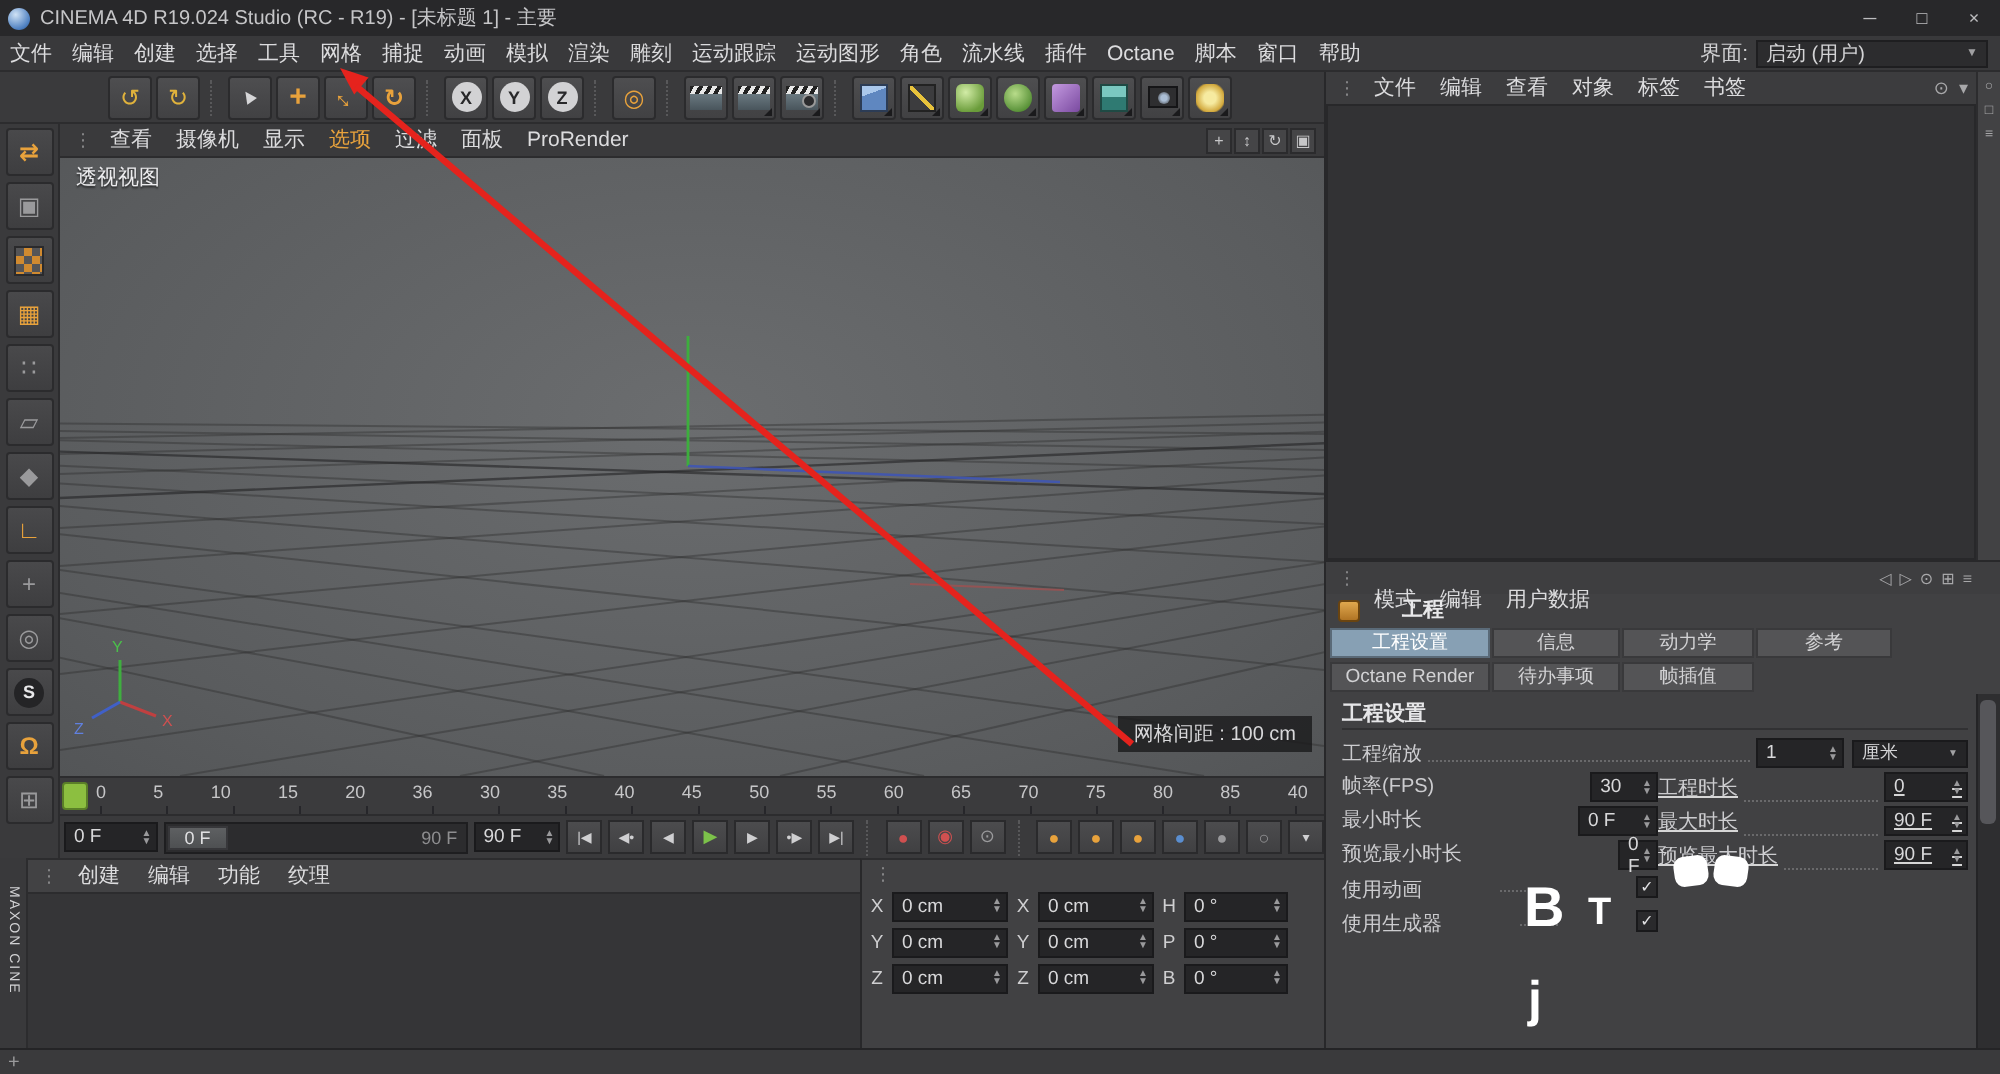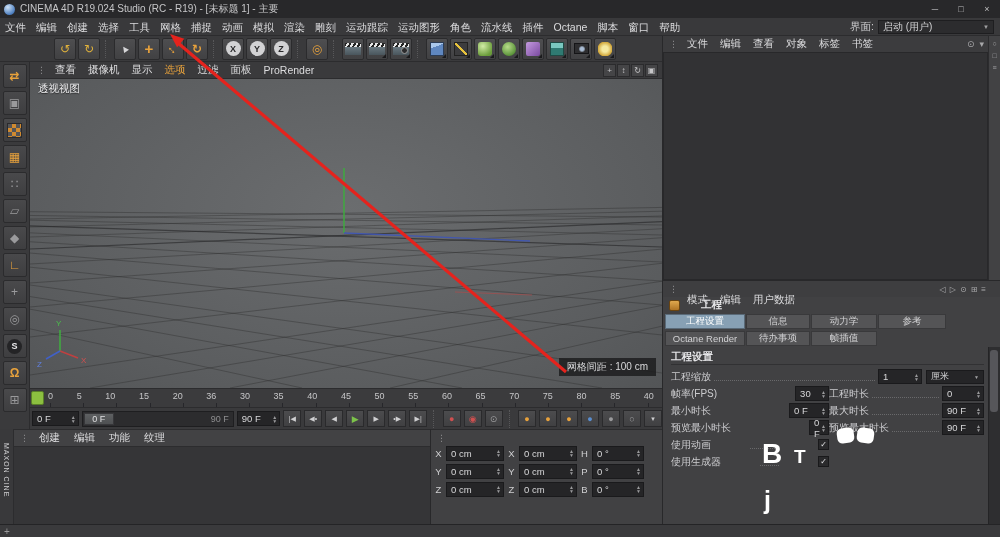--- a/index.html
+++ b/index.html
@@ -174,22 +174,22 @@
   .objlbl { font-weight:bold; font-size:10.5px; color:#e8e8ea; }
   .tabsrow { height:17px; display:flex; gap:1px; padding-left:2px; background:#414143; }
   .tab { height:15px; margin-top:1px; padding:0 4px; background:#545456; border:1px solid #39393b;
          color:#d2d2d4; font-size:9.5px; display:flex; align-items:center; justify-content:center; }
   .tab.active { background:#87a0b4; color:#ffffff; border-color:#5a6a78; }
   .ambody { position:absolute; top:66px; left:0; right:0; bottom:0; background:#414143;
             padding:3px 16px 0 8px; }
   .sect { height:15px; border-bottom:1px solid #313133; color:#e6e6e8; font-weight:bold;
           font-size:10.5px; margin-bottom:3px; }
   .amrow { display:flex; align-items:center; height:17px; }
-  .amL { width:158px; display:flex; align-items:center; flex:none;gap:36px; }
-  .amR { flex:1; display:flex; align-items:center; }
+  .amL { width:158px; display:flex; align-items:flex-start; flex:none;gap:36px; }
+  .amR { flex:1; display:flex; align-items:flex-end;text-decoration:underline; }
   .albl { font-size:10px; color:#cccccf; white-space:nowrap; }
   .leader { flex:1; border-bottom:1px dotted #69696b; height:8px; margin:0 3px; }
   .w50 { width:50px; } .w44 { width:44px; } .w40 { width:42px; }
   .chk { width:11px; height:11px; background:#2a2a2c; border:1px solid #19191b; color:#e4e4e6;
          font-size:8px; line-height:10px; text-align:center; flex:none; }
   .amscroll { position:absolute; top:66px; right:0; width:12px; bottom:0; background:#2e2e30;
               border-left:1px solid #242426; }
   .amthumb { position:absolute; top:3px; left:1px; width:8px; height:62px; background:#56565a;
              border-radius:3px; }
 

